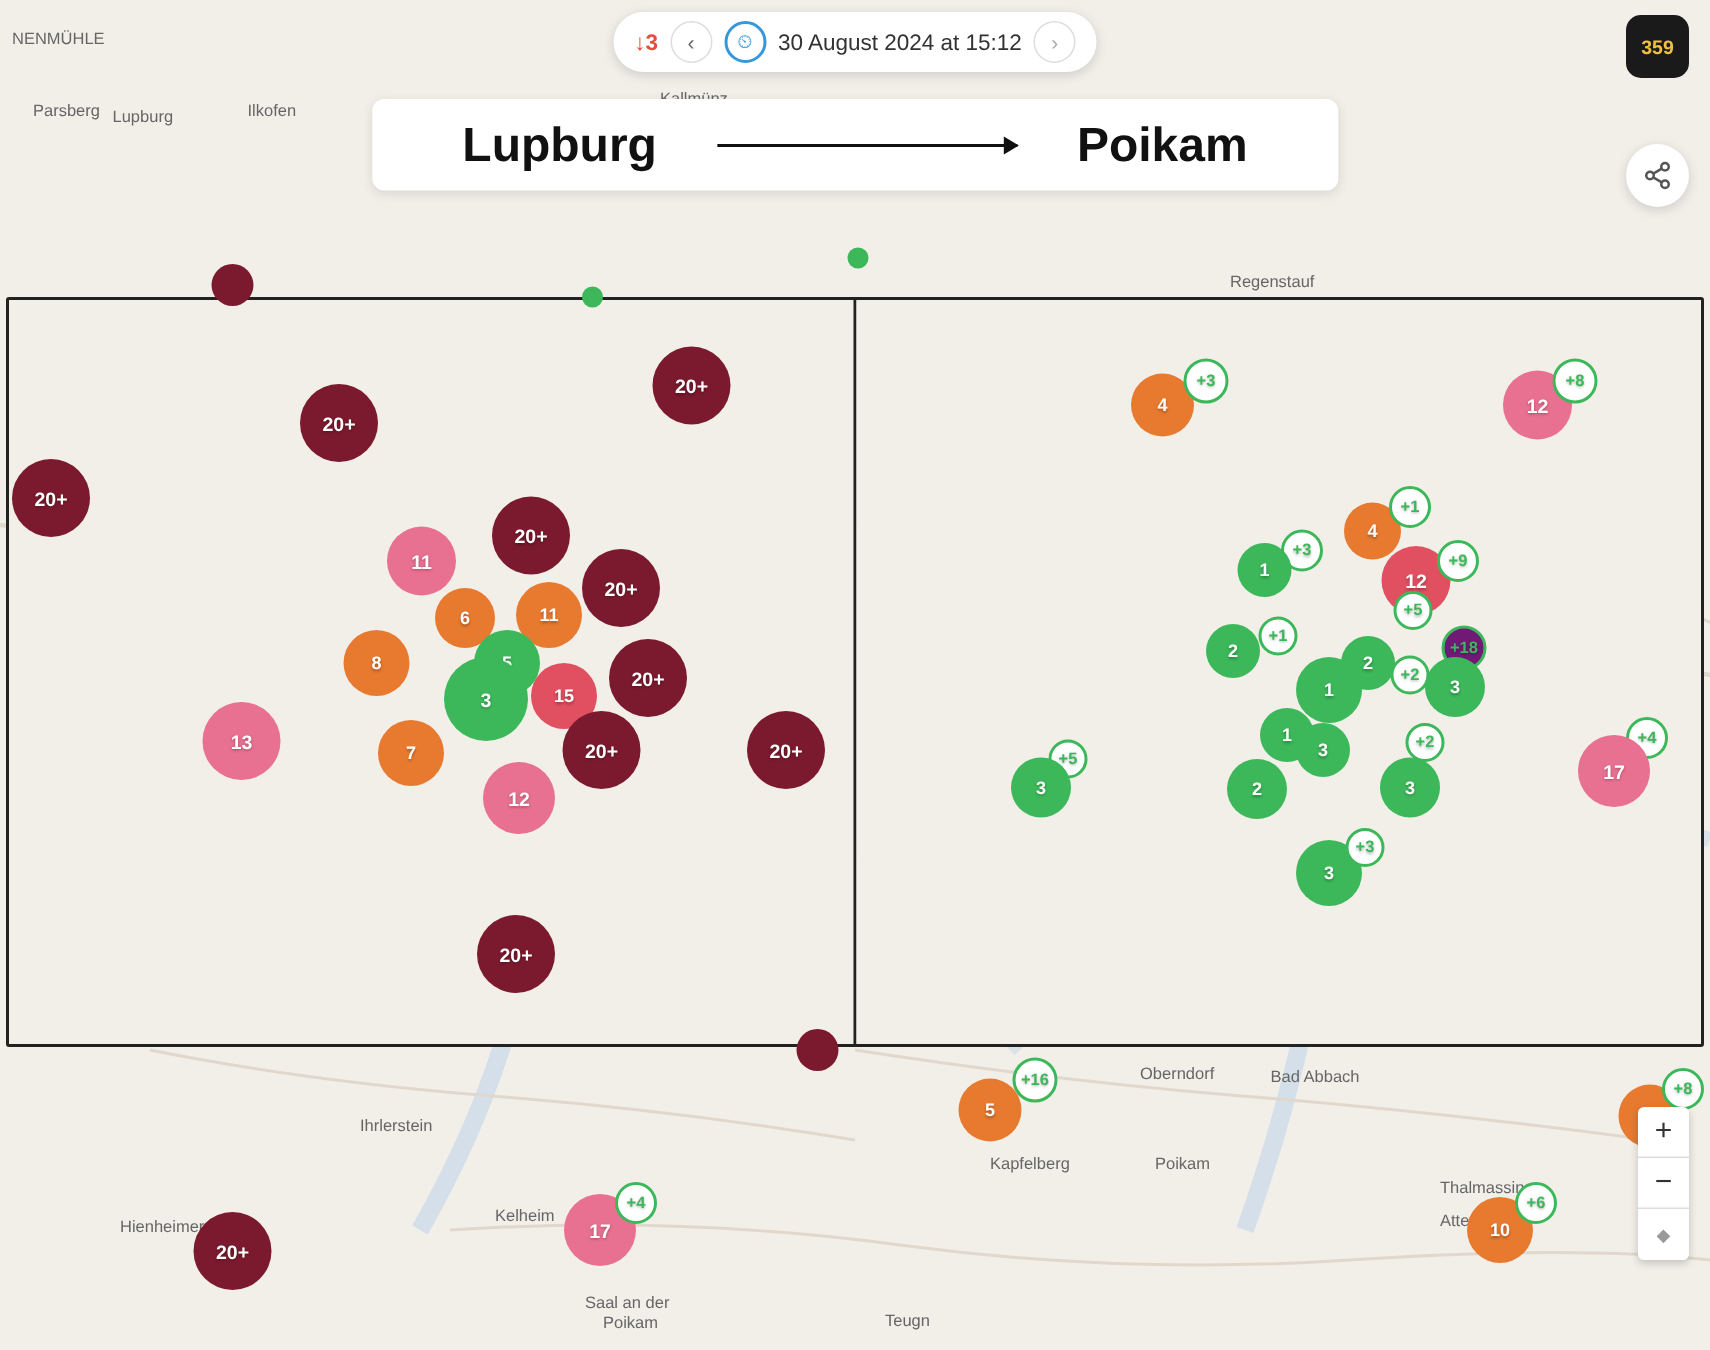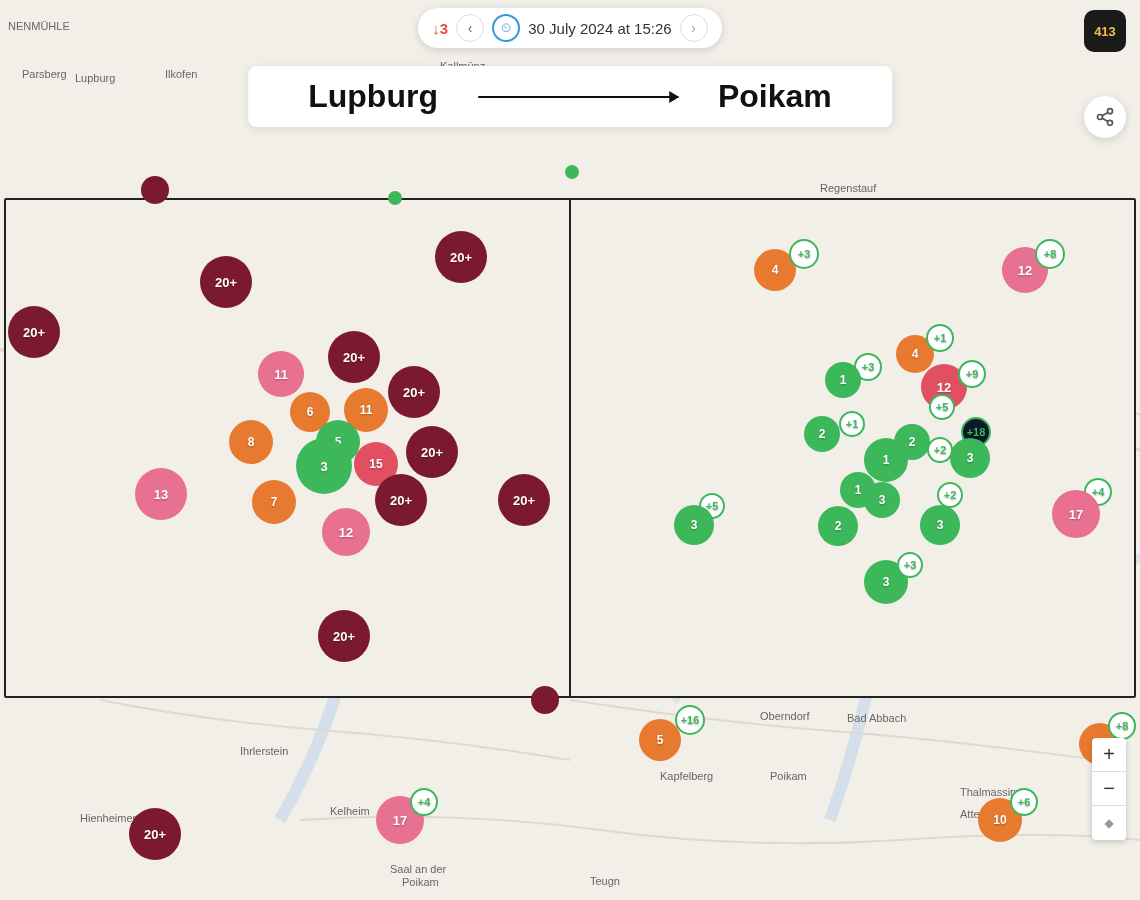--- a/index.html
+++ b/index.html
@@ -347,26 +347,26 @@
 <span class="map-label" style="left: 770px; top: 770px;">Poikam</span>
 <span class="map-label" style="left: 830px; top: 712px; margin-left: 17px;">Bad Abbach</span>
 <span class="map-label" style="left: 960px; top: 808px;">Atteding.</span>
 <span class="map-label" style="left: 960px; top: 786px;">Thalmassing</span>
 
 <div class="top-bar">
   <div class="nav-pill">
     <span class="down-count">↓3</span>
     <div class="arrow-btn">‹</div>
     <div class="clock-icon">⏲</div>
-    <span class="datetime">30 July 2024 at 15:26</span>
+    <span class="datetime">30 August 2024 at 15:12</span>
     <div class="forward-btn">›</div>
   </div>
 </div>
 
-<div class="app-logo">413</div>
+<div class="app-logo">359</div>
 
 <div class="before-after-header">
   <span class="before-label">Lupburg</span>
   <div class="arrow-line">
     <div class="arrow-line-inner"></div>
   </div>
   <span class="after-label">Poikam</span>
 </div>
 
 <div class="share-btn">
@@ -413,21 +413,21 @@
       <div class="cluster" style="left: 297px; top: 167px; width: 28px; height: 28px; font-size: 11px; background: white; border: 2px solid rgb(60, 184, 90); color: rgb(60, 184, 90);">+3</div>
       <div class="cluster" style="left: 272px; top: 180px; width: 36px; height: 36px; font-size: 12px; background: rgb(60, 184, 90); color: white;">1</div>
       <div class="cluster" style="left: 373px; top: 187px; width: 46px; height: 46px; font-size: 13px; background: rgb(224, 80, 96); color: white;">12</div>
       <div class="cluster" style="left: 401px; top: 174px; width: 28px; height: 28px; font-size: 11px; background: white; border: 2px solid rgb(60, 184, 90); color: rgb(60, 184, 90);">+9</div>
       <div class="cluster" style="left: 371px; top: 207px; width: 26px; height: 26px; font-size: 11px; background: white; border: 2px solid rgb(60, 184, 90); color: rgb(60, 184, 90);">+5</div>
       <div class="cluster" style="left: 281px; top: 224px; width: 26px; height: 26px; font-size: 11px; background: white; border: 2px solid rgb(60, 184, 90); color: rgb(60, 184, 90);">+1</div>
       <div class="cluster" style="left: 251px; top: 234px; width: 36px; height: 36px; font-size: 12px; background: rgb(60, 184, 90); color: white;">2</div>
       <div class="cluster" style="left: 315px; top: 260px; width: 44px; height: 44px; font-size: 12px; background: rgb(60, 184, 90); color: white;">1</div>
       <div class="cluster" style="left: 341px; top: 242px; width: 36px; height: 36px; font-size: 12px; background: rgb(60, 184, 90); color: white;">2</div>
       <div class="cluster" style="left: 369px; top: 250px; width: 26px; height: 26px; font-size: 11px; background: white; border: 2px solid rgb(60, 184, 90); color: rgb(60, 184, 90);">+2</div>
-      <div class="cluster" style="left: 405px; top: 232px; width: 30px; height: 30px; font-size: 11px; background: #0f172a; border: 2px solid rgb(60, 184, 90); color: rgb(60, 184, 90);">+18</div>
+      <div class="cluster" style="left: 405px; top: 232px; width: 30px; height: 30px; font-size: 11px; background: #701a75; border: 2px solid rgb(60, 184, 90); color: rgb(60, 184, 90);">+18</div>
       <div class="cluster" style="left: 399px; top: 258px; width: 40px; height: 40px; font-size: 12px; background: rgb(60, 184, 90); color: white;">3</div>
       <div class="cluster" style="left: 141px; top: 306px; width: 26px; height: 26px; font-size: 11px; background: white; border: 2px solid rgb(60, 184, 90); color: rgb(60, 184, 90);">+5</div>
       <div class="cluster" style="left: 123px; top: 325px; width: 40px; height: 40px; font-size: 12px; background: rgb(60, 184, 90); color: white;">3</div>
       <div class="cluster" style="left: 287px; top: 290px; width: 36px; height: 36px; font-size: 12px; background: rgb(60, 184, 90); color: white;">1</div>
       <div class="cluster" style="left: 311px; top: 300px; width: 36px; height: 36px; font-size: 12px; background: rgb(60, 184, 90); color: white;">3</div>
       <div class="cluster" style="left: 379px; top: 295px; width: 26px; height: 26px; font-size: 11px; background: white; border: 2px solid rgb(60, 184, 90); color: rgb(60, 184, 90);">+2</div>
       <div class="cluster" style="left: 267px; top: 326px; width: 40px; height: 40px; font-size: 12px; background: rgb(60, 184, 90); color: white;">2</div>
       <div class="cluster" style="left: 369px; top: 325px; width: 40px; height: 40px; font-size: 12px; background: rgb(60, 184, 90); color: white;">3</div>
       <div class="cluster" style="left: 527px; top: 292px; width: 28px; height: 28px; font-size: 11px; background: white; border: 2px solid rgb(60, 184, 90); color: rgb(60, 184, 90);">+4</div>
       <div class="cluster" style="left: 505px; top: 314px; width: 48px; height: 48px; font-size: 13px; background: rgb(232, 112, 144); color: white;">17</div>

